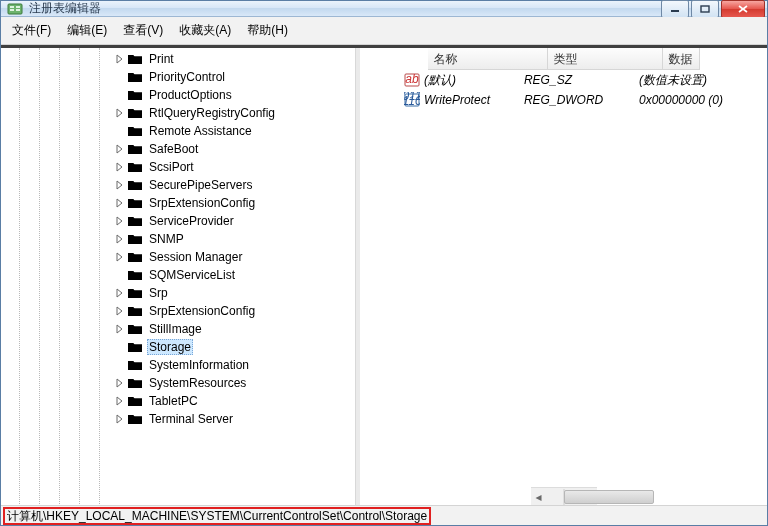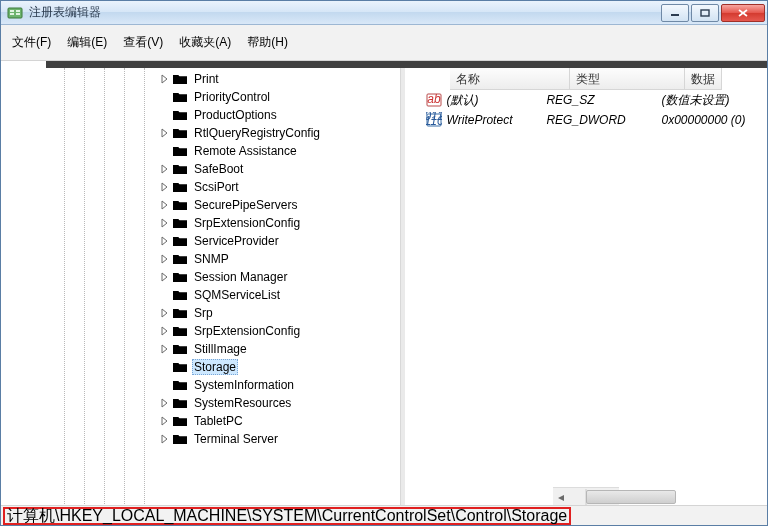--- a/index.html
+++ b/index.html
@@ -1,34 +1,34 @@
 <!DOCTYPE html>
 <html><head>
 <meta charset="utf-8">
 <style>
   * { box-sizing: border-box; margin: 0; padding: 0; font-family: "Microsoft YaHei", "Segoe UI", Tahoma, sans-serif; font-size: 12px; }
   body { width: 768px; height: 526px; background: #fff; overflow: hidden; }
 
   .window { width: 768px; height: 526px; border: 1px solid #5a7ea5; display: flex; flex-direction: column; background: #fff; }
 
   
-  .titlebar { height: 24px; background: linear-gradient(to bottom, #eaf3fc 0%, #d6e6f7 48%, #c3d9ef 50%, #d9e8f8 100%); display: flex; align-items: center; padding: 0 2px 0 6px; border-bottom: 1px solid #9db7d3; }
+  .titlebar { height: 16px; background: linear-gradient(to bottom, #eaf3fc 0%, #d6e6f7 48%, #c3d9ef 50%, #d9e8f8 100%); display: flex; align-items: center; padding: 0 2px 0 6px; border-bottom: 1px solid #9db7d3; }
   .titlebar .appicon { width: 16px; height: 16px; margin-right: 6px; }
   .titlebar .title { flex: 1; color: #2b3c50; }
   .winbtns { display: flex; gap: 2px; }
   .winbtn { width: 28px; height: 18px; border: 1px solid #6f89a6; border-radius: 2px; background: linear-gradient(to bottom,#f3f8fd,#d2e3f3); display:flex; align-items:center; justify-content:center; }
   .winbtn.close { width: 44px; background: linear-gradient(to bottom,#f7a6a0,#e6584f 48%,#d43b30 52%,#e6584f); border-color:#a03028; color:#fff; }
   .winbtn svg { display:block; }
 
   
-  .menubar { height: 36px; background:#f2f2f2; border-bottom:1px solid #d4d4d4; display:flex; align-items:center; padding:0 4px; gap:2px; }
+  .menubar { height: 28px; background:#f2f2f2; border-bottom:1px solid #d4d4d4; display:flex; align-items:center; padding:0 4px; gap:2px; }
   .menuitem { padding: 1px 7px; cursor:default; }
 
   
-  .content { flex:1; display:flex; position:relative; overflow:hidden; border-top:7px solid #404040;margin-left:45px; }
+  .content { flex:1; display:flex; position:relative; overflow:hidden; border-top:3px solid #404040; }
 
   
   .treepanel { width:355px; height:100%; border-right:1px solid #d8d8d8; overflow-y:auto; overflow-x:hidden; background:#fff; position:relative; }
   .treeinner { padding: 2px 0 2px 0; }
   .tnode { display:flex; align-items:center; height:18px; white-space:nowrap; }
   .tnode .indent { display:inline-block; }
   .tnode .toggle { width:12px; height:12px; display:inline-flex; align-items:center; justify-content:center; color:#6a6a6a; margin-right:2px; }
   .tnode .toggle.placeholder { visibility:hidden; }
   .tnode .folder { width:16px; height:14px; margin-right:4px; }
   .tnode .label { padding:0 2px; }
@@ -54,21 +54,21 @@
   .lcell.type { width:115px; }
   .lcell.data { flex:1; }
   .valicon { width:16px; height:16px; flex-shrink:0; }
   .hscroll { height:18px; background:#f0f0f0; border-top:1px solid #dcdcdc; display:flex; align-items:center; }
   .hscroll .track { flex:1; height:16px; background:#f4f4f4; border:1px solid #dedede; margin:0 16px; position:relative; }
   .hscroll .thumb { position:absolute; left:30%; width:90px; top:0; bottom:0; background:linear-gradient(to bottom,#e9e9e9,#cfcfcf); border:1px solid #b6b6b6; border-radius:2px; }
   .hscroll .arrow { width:16px; height:16px; display:flex; align-items:center; justify-content:center; color:#6a6a6a; }
 
   
   .statusbar { height:20px; border-top:1px solid #d4d4d4; background:#f2f2f2; display:flex; align-items:center; padding:0 2px; }
-  .statusbar .path { border:2px solid #e02020; padding:0 2px; line-height:14px; color:#000; font-size:16px; }
+  .statusbar .path { border:2px solid #e02020; padding:0 2px; line-height:14px; color:#000; font-size:12px; }
 </style>
 </head>
 <body>
 
 <div class="window">
 
   <div class="titlebar">
     <span class="appicon">
       <svg viewBox="0 0 16 16" width="16" height="16">
         <rect x="1" y="3" width="14" height="10" rx="1" fill="#6db36d" stroke="#3d7a3d"></rect>

